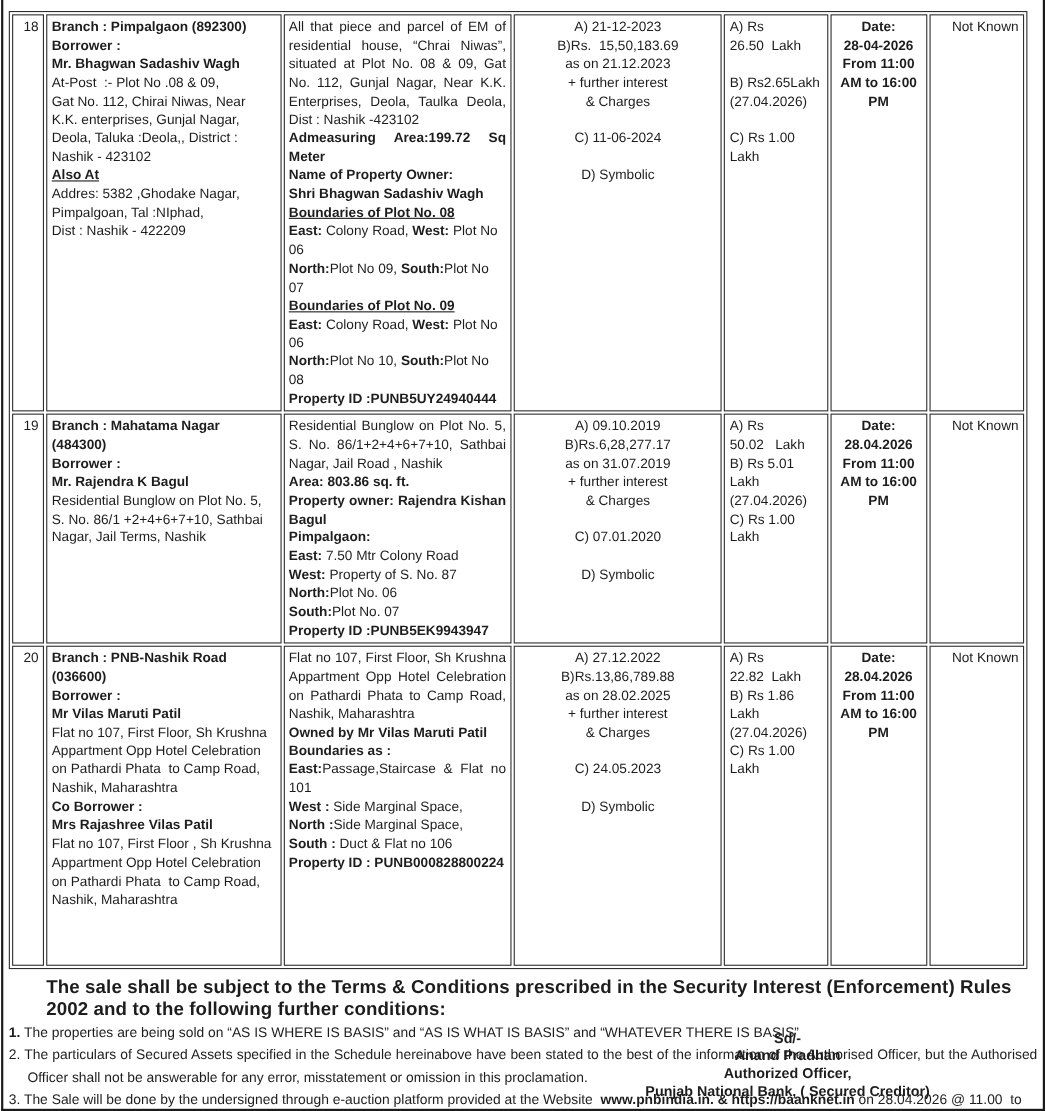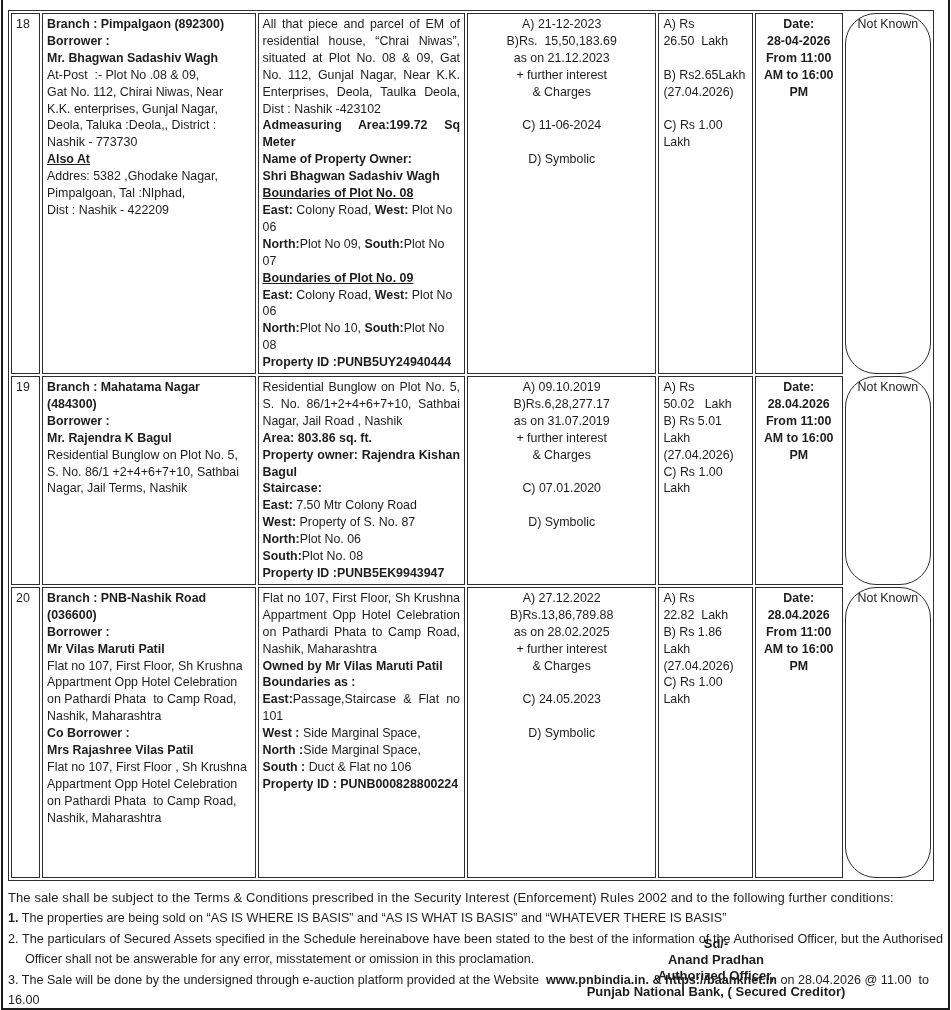--- a/index.html
+++ b/index.html
@@ -23,31 +23,31 @@
   }
   table.auction td{
     box-sizing:border-box;
     border:1px solid #2e2e2e;
     vertical-align:top;
     padding:2px 4px;
     font-size:12.4px;
     line-height:16.9px;
   }
   tr.r1{height:305px;} tr.r2{height:152px;} tr.r3{height:291px;}
-  td.c-sr{text-align:left;padding-top:3px;margin-top:29px;}
+  td.c-sr{text-align:right;padding-top:3px;margin-top:29px;}
   td.c-borrower div, td.c-demand div, td.c-amounts div, td.c-date div{white-space:pre-wrap;}
   td.c-demand{text-align:center;padding-top:4px;}
   td.c-amounts{padding-top:4px;}
   td.c-date{text-align:center;font-weight:bold;padding-top:4px;}
-  td.c-poss{text-align:center;padding-top:4px;border-radius:31px;}
+  td.c-poss{text-align:right;padding-top:4px;}
   .b{font-weight:bold;}
   .u{text-decoration:underline;}
   .just{text-align:justify;white-space:normal;}
   .terms{margin:7px 5px 0 5px;font-size:12.6px;line-height:20.5px;}
-  .terms-heading{font-weight:normal;font-size:13px;letter-spacing:0.1px;}
+  .terms-heading{font-weight:bold;font-size:17px;letter-spacing:0.1px;margin-left:34px;}
   .conditions div{white-space:pre-wrap;}
   .conditions .just{white-space:normal;}
   .hang{padding-left:17px;text-indent:-17px;}
   .dateplace{
     position:absolute;left:11px;top:964px;
     font-weight:bold;font-size:13.2px;line-height:20px;white-space:pre-wrap;
   }
   .signature{
     position:absolute;right:20px;top:936px;width:424px;
     text-align:center;font-weight:bold;font-size:13px;line-height:16px;
@@ -72,21 +72,21 @@
         <tr class="r1">
       <td class="c-sr">18</td>
       <td class="c-borrower">
             <div><span class="b">Branch : Pimpalgaon (892300)</span></div>
             <div><span class="b">Borrower :</span></div>
             <div><span class="b">Mr. Bhagwan Sadashiv Wagh</span></div>
             <div>At-Post  :- Plot No .08 &amp; 09,</div>
             <div>Gat No. 112, Chirai Niwas, Near</div>
             <div>K.K. enterprises, Gunjal Nagar,</div>
             <div>Deola, Taluka :Deola,, District :</div>
-            <div>Nashik - 773730</div>
+            <div>Nashik - 423102</div>
             <div><span class="b u">Also At</span></div>
             <div>Addres: 5382 ,Ghodake Nagar,</div>
             <div>Pimpalgoan, Tal :NIphad,</div>
             <div>Dist : Nashik - 422209</div>
           </td>
       <td class="c-desc">
             <div class="just"><span>All that piece and parcel of EM of residential house, “Chrai Niwas”, situated at Plot No. 08 &amp; 09, Gat No. 112, Gunjal Nagar, Near K.K. Enterprises, Deola, Taulka Deola, Dist : Nashik -423102</span></div>
             <div class="just"><span class="b">Admeasuring Area:199.72 Sq Meter</span></div>
             <div><span class="b">Name of Property Owner:</span></div>
             <div><span class="b">Shri Bhagwan Sadashiv Wagh</span></div>
@@ -136,25 +136,25 @@
             <div><span class="b">Borrower :</span></div>
             <div><span class="b">Mr. Rajendra K Bagul</span></div>
             <div>Residential Bunglow on Plot No. 5,</div>
             <div>S. No. 86/1 +2+4+6+7+10, Sathbai</div>
             <div>Nagar, Jail Terms, Nashik</div>
           </td>
       <td class="c-desc">
             <div class="just"><span>Residential Bunglow on Plot No. 5, S. No. 86/1+2+4+6+7+10, Sathbai Nagar, Jail Road , Nashik</span></div>
             <div><span class="b">Area: 803.86 sq. ft.</span></div>
             <div class="just"><span class="b">Property owner: Rajendra Kishan Bagul</span></div>
-            <div><span class="b">Staircase:</span></div>
+            <div><span class="b">Pimpalgaon:</span></div>
             <div><span class="b">East:</span><span> 7.50 Mtr Colony Road</span></div>
             <div><span class="b">West:</span><span> Property of S. No. 87</span></div>
             <div><span class="b">North:</span><span>Plot No. 06</span></div>
-            <div><span class="b">South:</span><span>Plot No. 08</span></div>
+            <div><span class="b">South:</span><span>Plot No. 07</span></div>
             <div><span class="b">Property ID :PUNB5EK9943947</span></div>
           </td>
       <td class="c-demand">
             <div>A) 09.10.2019</div>
             <div>B)Rs.6,28,277.17</div>
             <div>as on 31.07.2019</div>
             <div>+ further interest</div>
             <div>&amp; Charges</div>
             <div>&nbsp;</div>
             <div>C) 07.01.2020</div>

